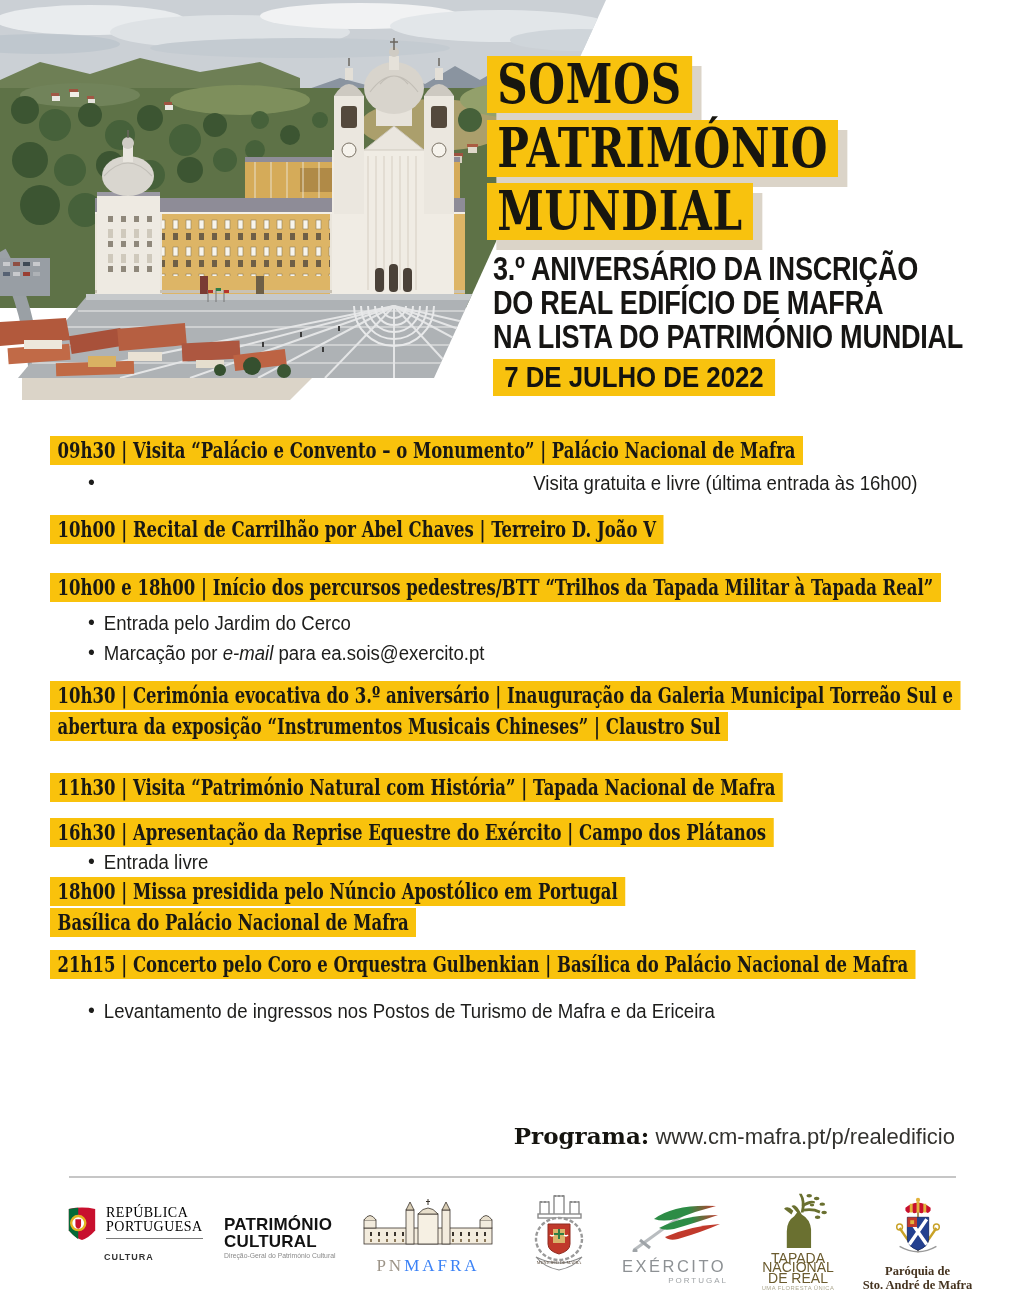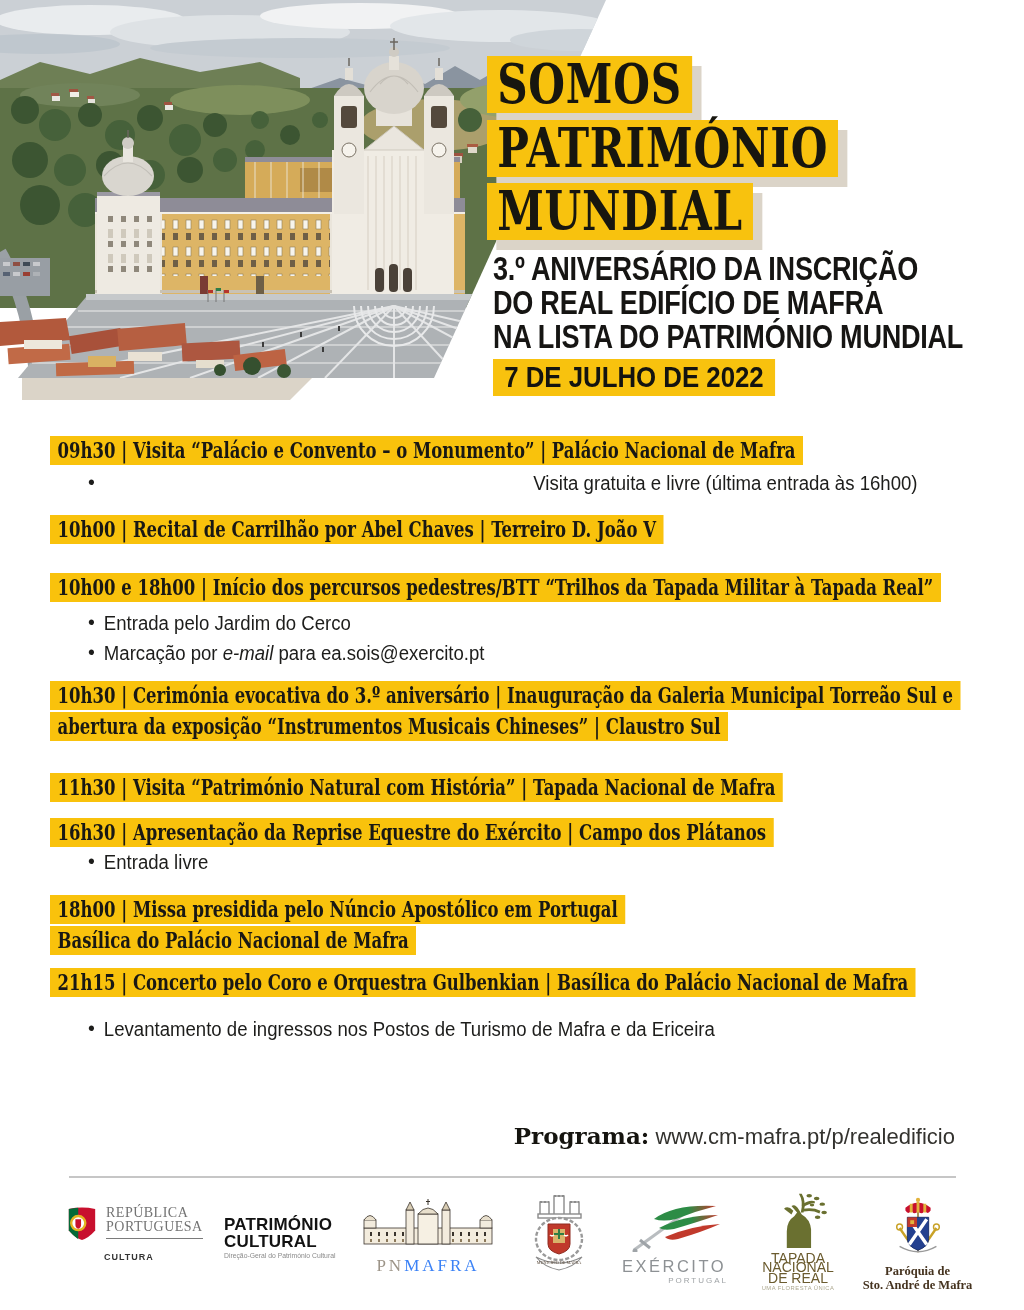--- a/index.html
+++ b/index.html
@@ -24,21 +24,21 @@
   .subtitle .line { font-weight:bold; font-size:33px; line-height:34px; letter-spacing:-0.3px;
     white-space:nowrap; transform:scaleX(0.82); transform-origin:0 0; }
   .date-chip { display:inline-block; margin-top:5px; background:#F8C20E; color:#141410;
     font-weight:bold; font-size:30px; line-height:30px; padding:3px 13px 4px; white-space:nowrap;
     transform:scaleX(0.86); transform-origin:0 0; }
 
   
   .schedule { position:absolute; left:50px; top:430px; width:930px; }
   .sched-item.m1{margin-top:6px;text-align:right;} .sched-item.m2{margin-top:21px;} .sched-item.m3{margin-top:29px;}
   .sched-item.m4{margin-top:17px;} .sched-item.m5{margin-top:32px;} .sched-item.m6{margin-top:16px;}
-  .sched-item.m7{margin-top:22px;} .sched-item.m8{margin-top:13px;}
+  .sched-item.m7{margin-top:4px;} .sched-item.m8{margin-top:13px;}
   .bar-row + .bar-row { margin-top:2px; }
   .bar { display:inline-block; background:#F9C20C; color:#191814;
     font-family:"DejaVu Serif",serif; font-weight:bold; font-size:22px; line-height:24px;
     padding:2px 10px 3px; white-space:nowrap; transform:scaleX(0.75); transform-origin:0 50%; }
   .bullets { list-style:none; margin-top:7px; margin-left:38px; }
   .sched-item.m3 .bullets, .sched-item.m5 .bullets { margin-top:10px; }
   .sched-item.m6 .bullets { margin-top:4px; }
   .sched-item.m8 .bullets { margin-top:21px; }
   .bullets li { position:relative; font-size:20px; line-height:22px; color:#1D1D1B;
     padding-left:17px; white-space:nowrap; transform:scaleX(0.93); transform-origin:0 50%; }
@@ -47,21 +47,21 @@
   .bullets em { font-style:italic; }
 
   
   .program { position:absolute; top:1122px; right:69px; font-size:22px; color:#33322E; white-space:nowrap; }
   .program b { font-family:"DejaVu Serif",serif; font-weight:bold; color:#15140F; font-size:23px; }
   .divider { position:absolute; top:1176px; left:69px; width:887px; height:2px; background:#C6C6C6; }
 
   .logo { position:absolute; }
   .lg-rep { left:66px; top:1206px; width:150px; }
   .lg-rep .row { display:flex; align-items:flex-start; }
-  .lg-rep .txt { margin-left:8px; font-family:"Liberation Serif",serif; color:#737373;
+  .lg-rep .txt { margin-left:8px; font-family:"Liberation Serif",serif; color:#000000;
     font-size:14px; line-height:14px; letter-spacing:0.5px; }
   .lg-rep .rule { height:1px; background:#7B7B7B; margin-top:4px; }
   .lg-rep .sub { font-size:9px; font-weight:bold; letter-spacing:1px; color:#333; margin-top:6px; margin-left:38px; }
   .lg-pat { left:224px; top:1216px; width:130px; color:#121212; }
   .lg-pat .big { font-size:17px; font-weight:bold; line-height:17px; letter-spacing:0.2px; }
   .lg-pat .sub { font-size:6.8px; color:#8A8A8A; margin-top:2px; }
   .lg-pnm { left:358px; top:1198px; width:140px; text-align:center; }
   .lg-pnm .wordmark { font-family:"Liberation Serif",serif; font-size:17px; letter-spacing:3px; margin-top:2px; }
   .lg-pnm .pn { color:#9C9488; } .lg-pnm .mafra { color:#3b82f6; }
   .lg-mun { left:527px; top:1193px; width:64px; text-align:center; }

